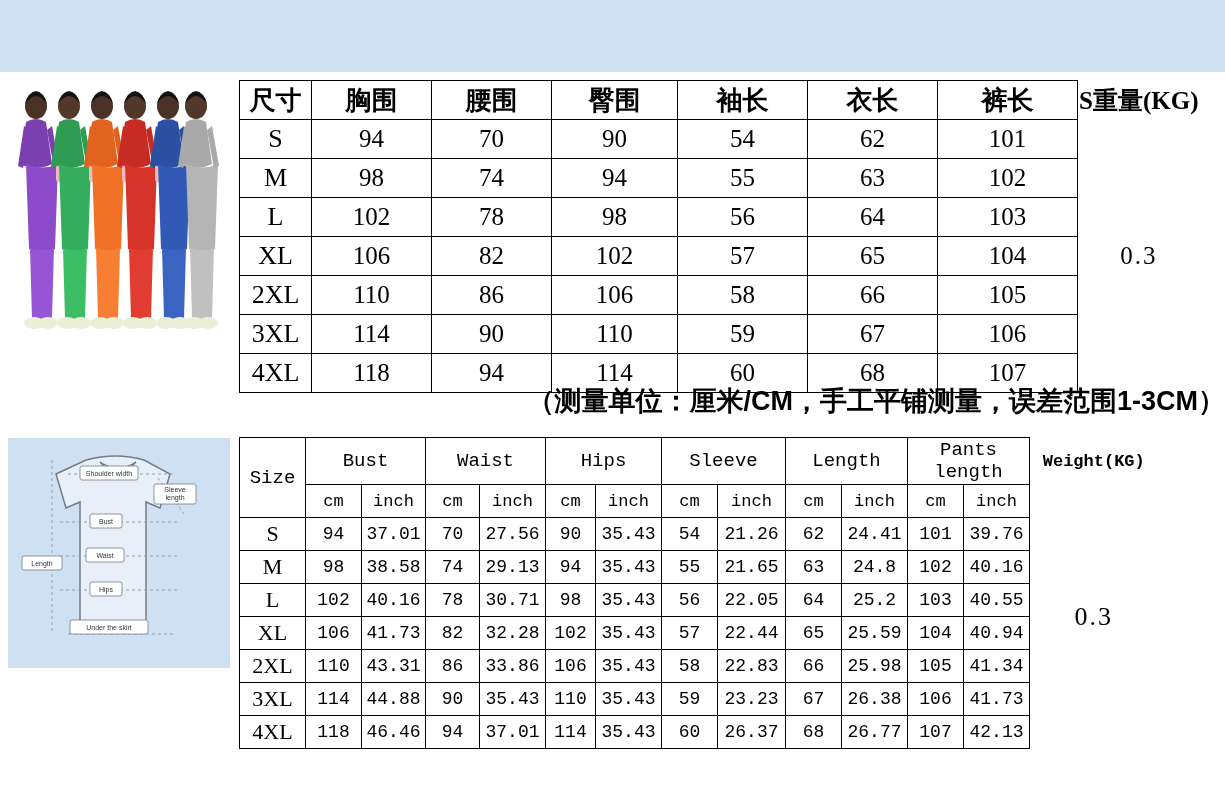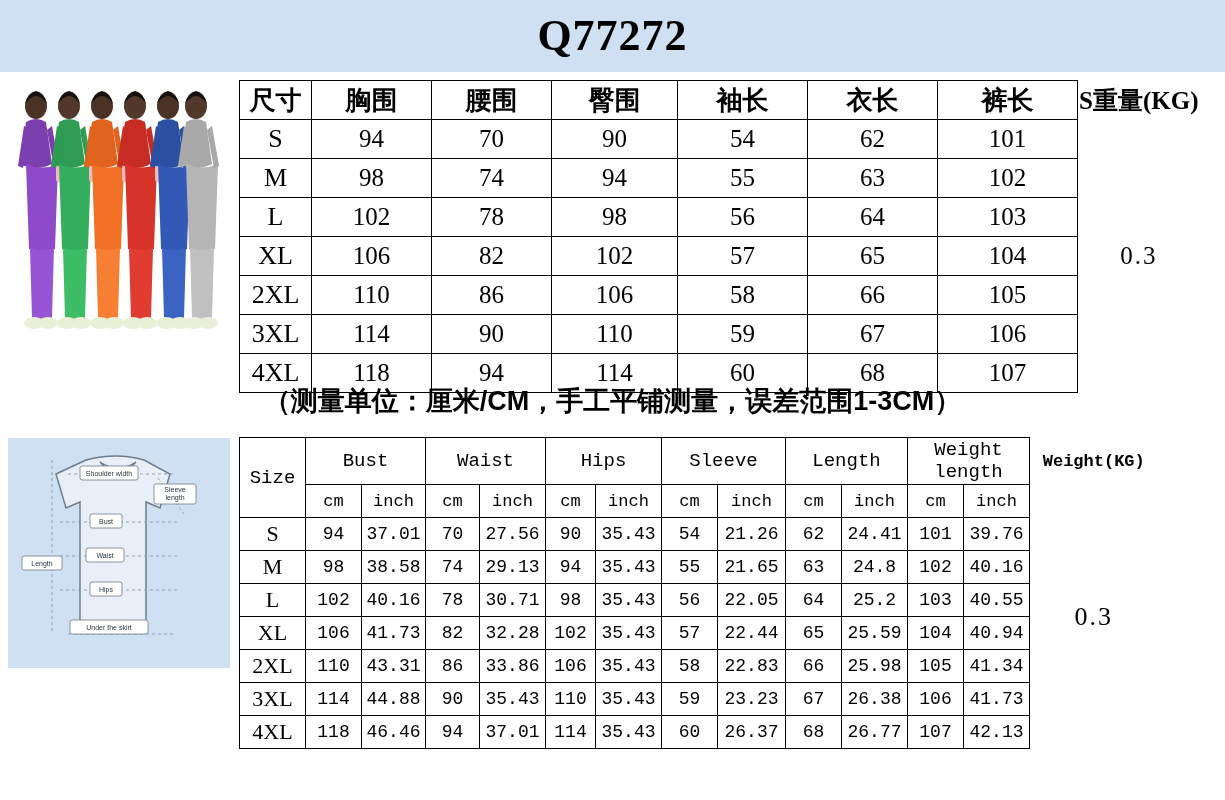--- a/index.html
+++ b/index.html
@@ -104,21 +104,21 @@
     font-size: 22px;
     font-weight: bold;
   }
 
   
   .note-cn {
     position: absolute;
     left: 0;
     top: 383px;
     width: 1225px;
-    text-align: center;
+    text-align: right;
     font-family: "Liberation Sans", sans-serif;
     font-size: 27px;
     font-weight: bold;
     color: #000;
   }
 
   
   #table-en {
     position: absolute;
     left: 239px;
@@ -169,21 +169,20 @@
   
   .diagram-svg { display: block; }
   .photo-svg { display: block; }
 </style>
 </head>
 <body>
 
 <div class="page">
 
   <div class="header-band"></div>
-  <div class="header-title">Q77272</div>
 
   <div class="photo-top">
     <svg class="photo-svg" width="222" height="260" viewBox="0 0 222 260">
       <rect x="0" y="0" width="222" height="260" fill="#ffffff"></rect>
 
       <g>
 
         <g>
           <ellipse cx="28" cy="30" rx="11" ry="13" fill="#4a3226"></ellipse>
           <path d="M17 28 q11 -16 22 0 q-3 -12 -11 -13 q-8 1 -11 13z" fill="#17120f"></path>
@@ -419,21 +418,21 @@
       <col style="width:128px">
     </colgroup>
     <tbody>
       <tr>
         <td class="hd" rowspan="2">Size</td>
         <td class="hd" colspan="2">Bust</td>
         <td class="hd" colspan="2">Waist</td>
         <td class="hd" colspan="2">Hips</td>
         <td class="hd" colspan="2">Sleeve</td>
         <td class="hd" colspan="2">Length</td>
-        <td class="hd" colspan="2">Weight length</td>
+        <td class="hd" colspan="2">Pants length</td>
         <td class="wt-head" style="border:none;border-left:1px solid #000">Weight(KG)</td>
       </tr>
       <tr>
         <td class="unit">cm</td>
         <td class="unit">inch</td>
         <td class="unit">cm</td>
         <td class="unit">inch</td>
         <td class="unit">cm</td>
         <td class="unit">inch</td>
         <td class="unit">cm</td>

